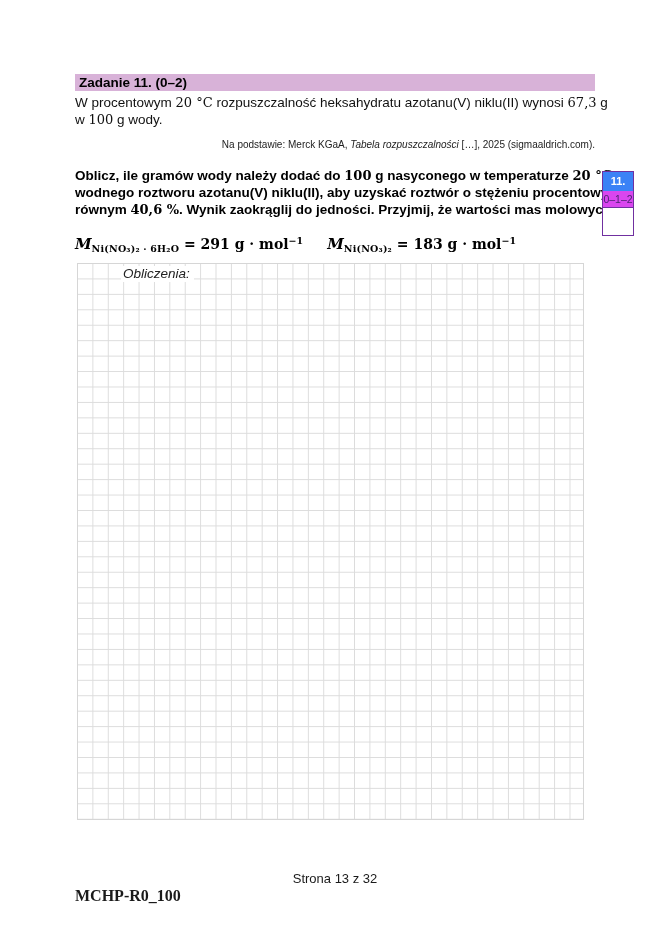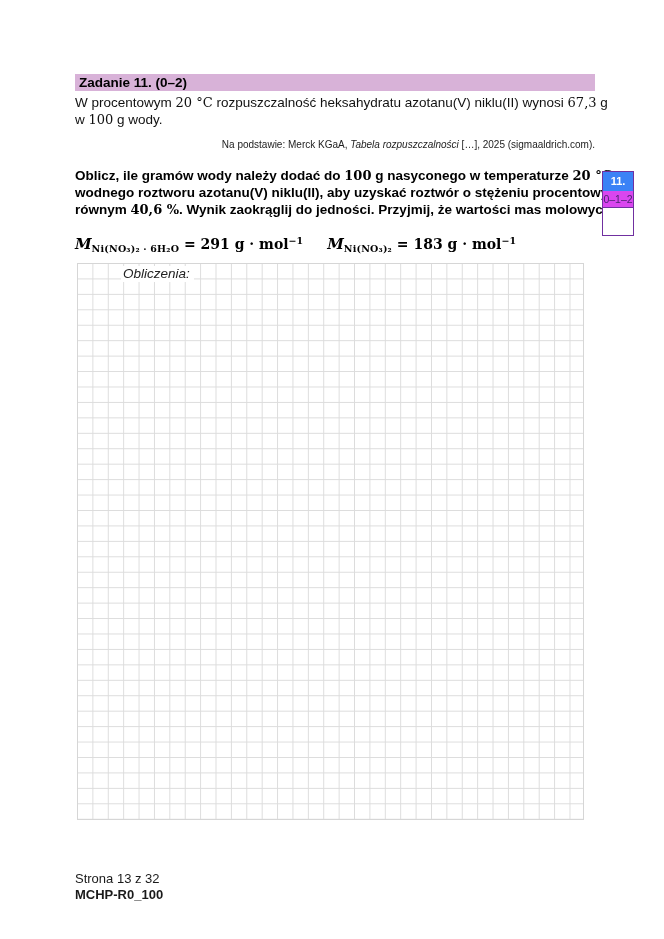--- a/index.html
+++ b/index.html
@@ -138,31 +138,33 @@
   .score-box .sb-empty {
     height: 27px;
     background: #ffffff;
   }
 
   
   .footer-page {
     position: absolute;
     left: 75px; top: 871px;
     width: 520px;
+    text-align: center;
     font-size: 13px;
     color: #1a1a1a;
     white-space: nowrap;
   }
   .footer-code {
     position: absolute;
     left: 75px; top: 887px;
-    font-size: 13px;
+    font-size: 16px;
     font-weight: bold;
     color: #1a1a1a;
     white-space: nowrap;
+    font-family: Liberation Serif, serif;
   }
 </style>
 </head>
 <body>
 
 <div class="page">
 
   <div class="task-bar">
     <span>Zadanie 11. (0–2)</span>
   </div>

